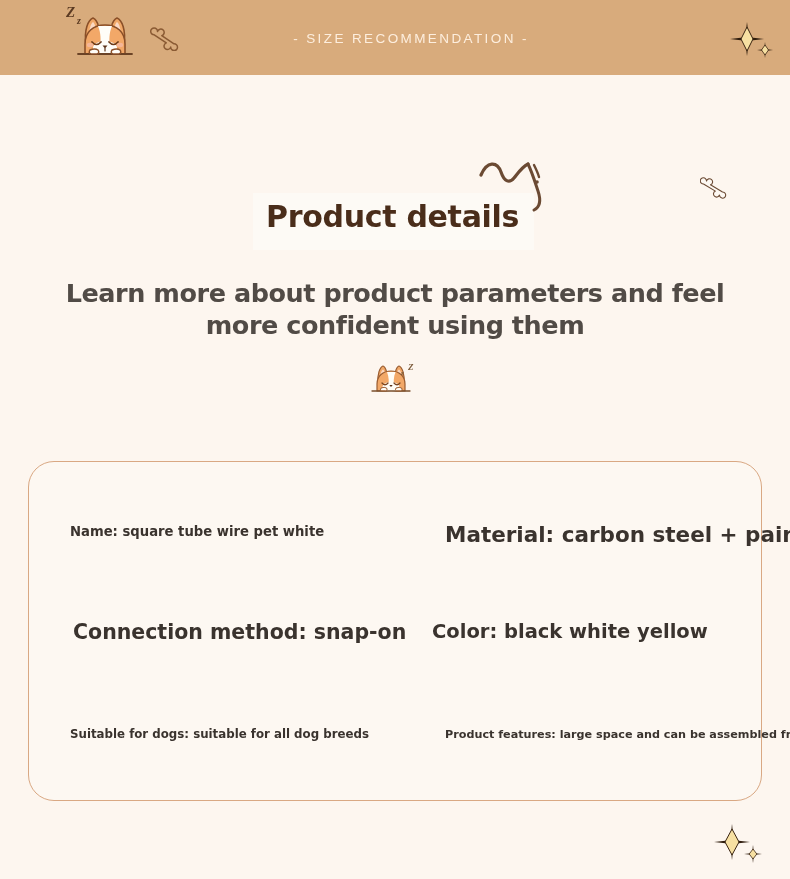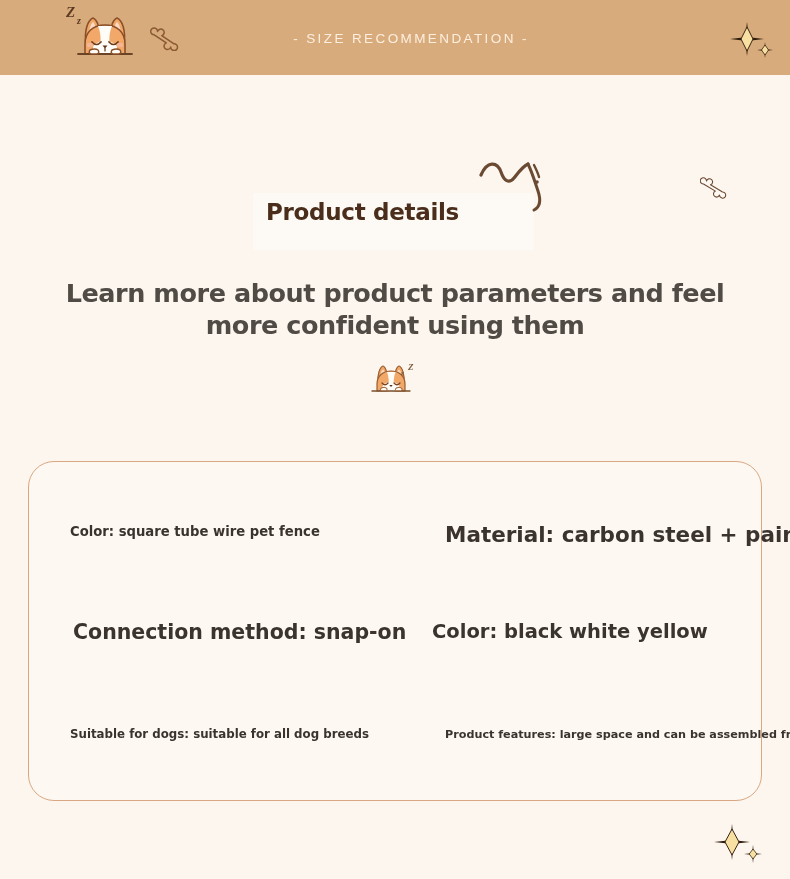--- a/index.html
+++ b/index.html
@@ -75,21 +75,21 @@
   
   .title-band {
     position: absolute;
     left: 253px; top: 193px;
     width: 281px; height: 57px;
     background: #fdfaf5;
   }
   .title-main {
     position: absolute;
     left: 266px; top: 199px;
-    font-size: 23px;
+    font-size: 30px;
     font-weight: 700;
     color: #4a2d1a;
     font-family: "DejaVu Sans", sans-serif;
     letter-spacing: -0.3px;
     white-space: nowrap;
   }
   .flourish {
     position: absolute;
     left: 478px; top: 155px;
     width: 82px; height: 62px;
@@ -283,21 +283,21 @@
 
 <div class="mid-zz">
   <span class="z1">Z</span>
   <span class="z2">z</span>
 </div>
 
 <div class="spec-card">
 
   <div class="spec-row r1">
     <div class="spec-col left">
-      <span class="spec-text">Color: square tube wire pet fence</span>
+      <span class="spec-text">Name: square tube wire pet white</span>
     </div>
     <div class="spec-col right">
       <span class="spec-text">Material: carbon steel + paint</span>
     </div>
   </div>
 
   <div class="spec-row r2">
     <div class="spec-col right">
       <span class="spec-text">Connection method: snap-on</span>
     </div>

